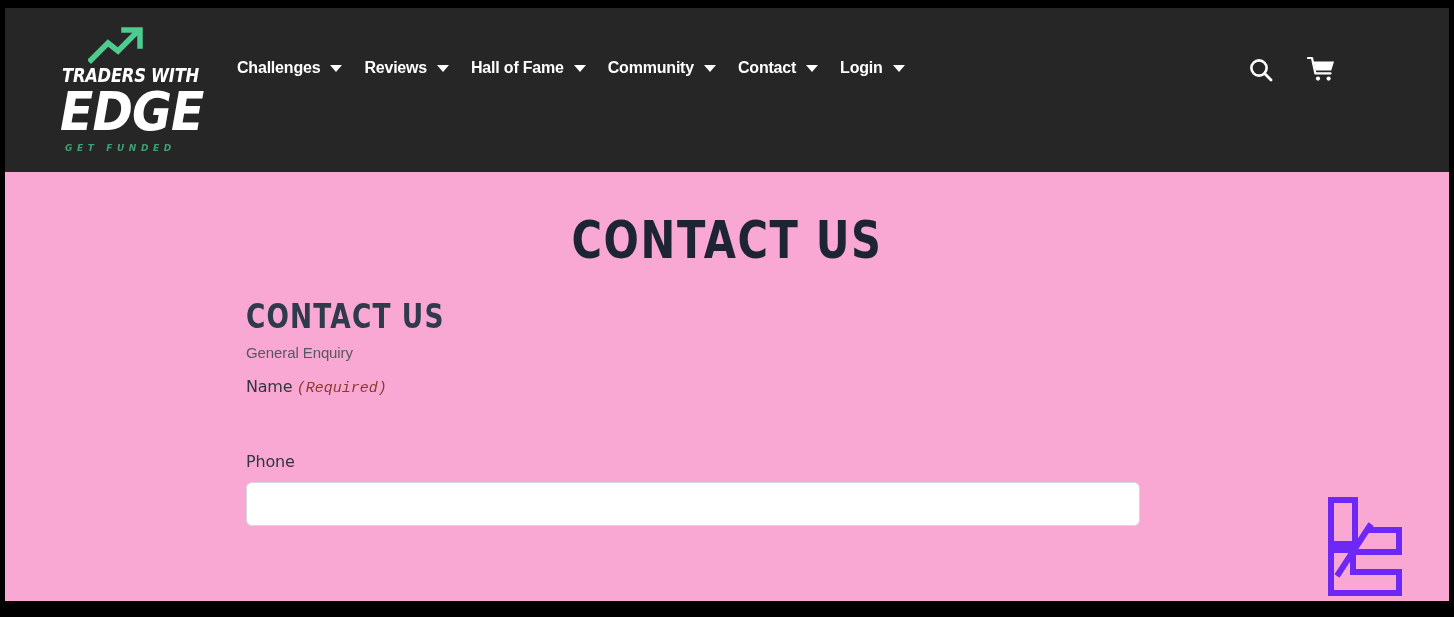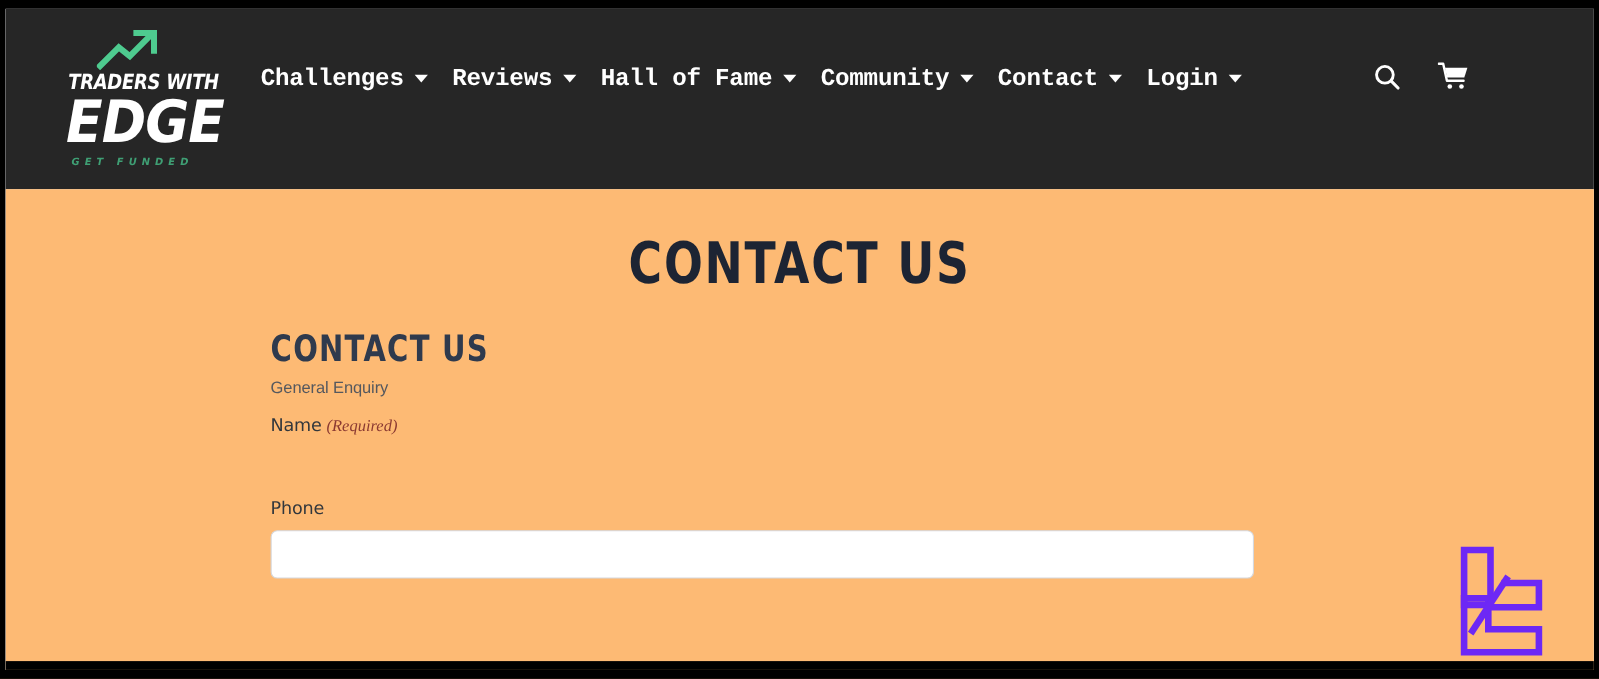--- a/index.html
+++ b/index.html
@@ -70,23 +70,23 @@
     align-items: center;
     gap: 22px;
   }
   .nav-item {
     display: flex;
     align-items: center;
     gap: 10px;
     cursor: pointer;
   }
   .nav-label {
-    font-family: Liberation Mono, monospace;
+    font-family: Liberation Sans, sans-serif;
     font-weight: 700;
-    font-size: 22px;
+    font-size: 16px;
     color: #ffffff;
     white-space: nowrap;
     letter-spacing: -0.2px;
   }
   .nav-caret {
     width: 0; height: 0;
     border-left: 6px solid transparent;
     border-right: 6px solid transparent;
     border-top: 7px solid #ffffff;
   }
@@ -99,21 +99,21 @@
     align-items: center;
     gap: 32px;
   }
   .header-icon { cursor: pointer; display: block; }
 
   
   #page-body {
     position: relative;
     width: 100%;
     height: 437px;
-    background: #fdba74;
+    background: #f9a8d4;
   }
 
   #page-title {
     position: absolute;
     left: 0; right: 0;
     top: 42px;
     text-align: center;
     font-family: "DejaVu Sans", sans-serif;
     font-weight: 700;
     font-size: 52px;
@@ -152,21 +152,21 @@
 
   .field-label {
     font-family: "DejaVu Sans", sans-serif;
     font-weight: 400;
     font-size: 16px;
     color: #32373c;
     letter-spacing: -0.2px;
     margin-top: 44px;
   }
   .required-marker {
-    font-family: Liberation Serif, serif;
+    font-family: Liberation Mono, monospace;
     font-weight: 400;
     font-style: italic;
     font-size: 15px;
     color: #8b3a32;
     letter-spacing: 0;
   }
 
   .name-row {
     display: flex;
     gap: 20px;

